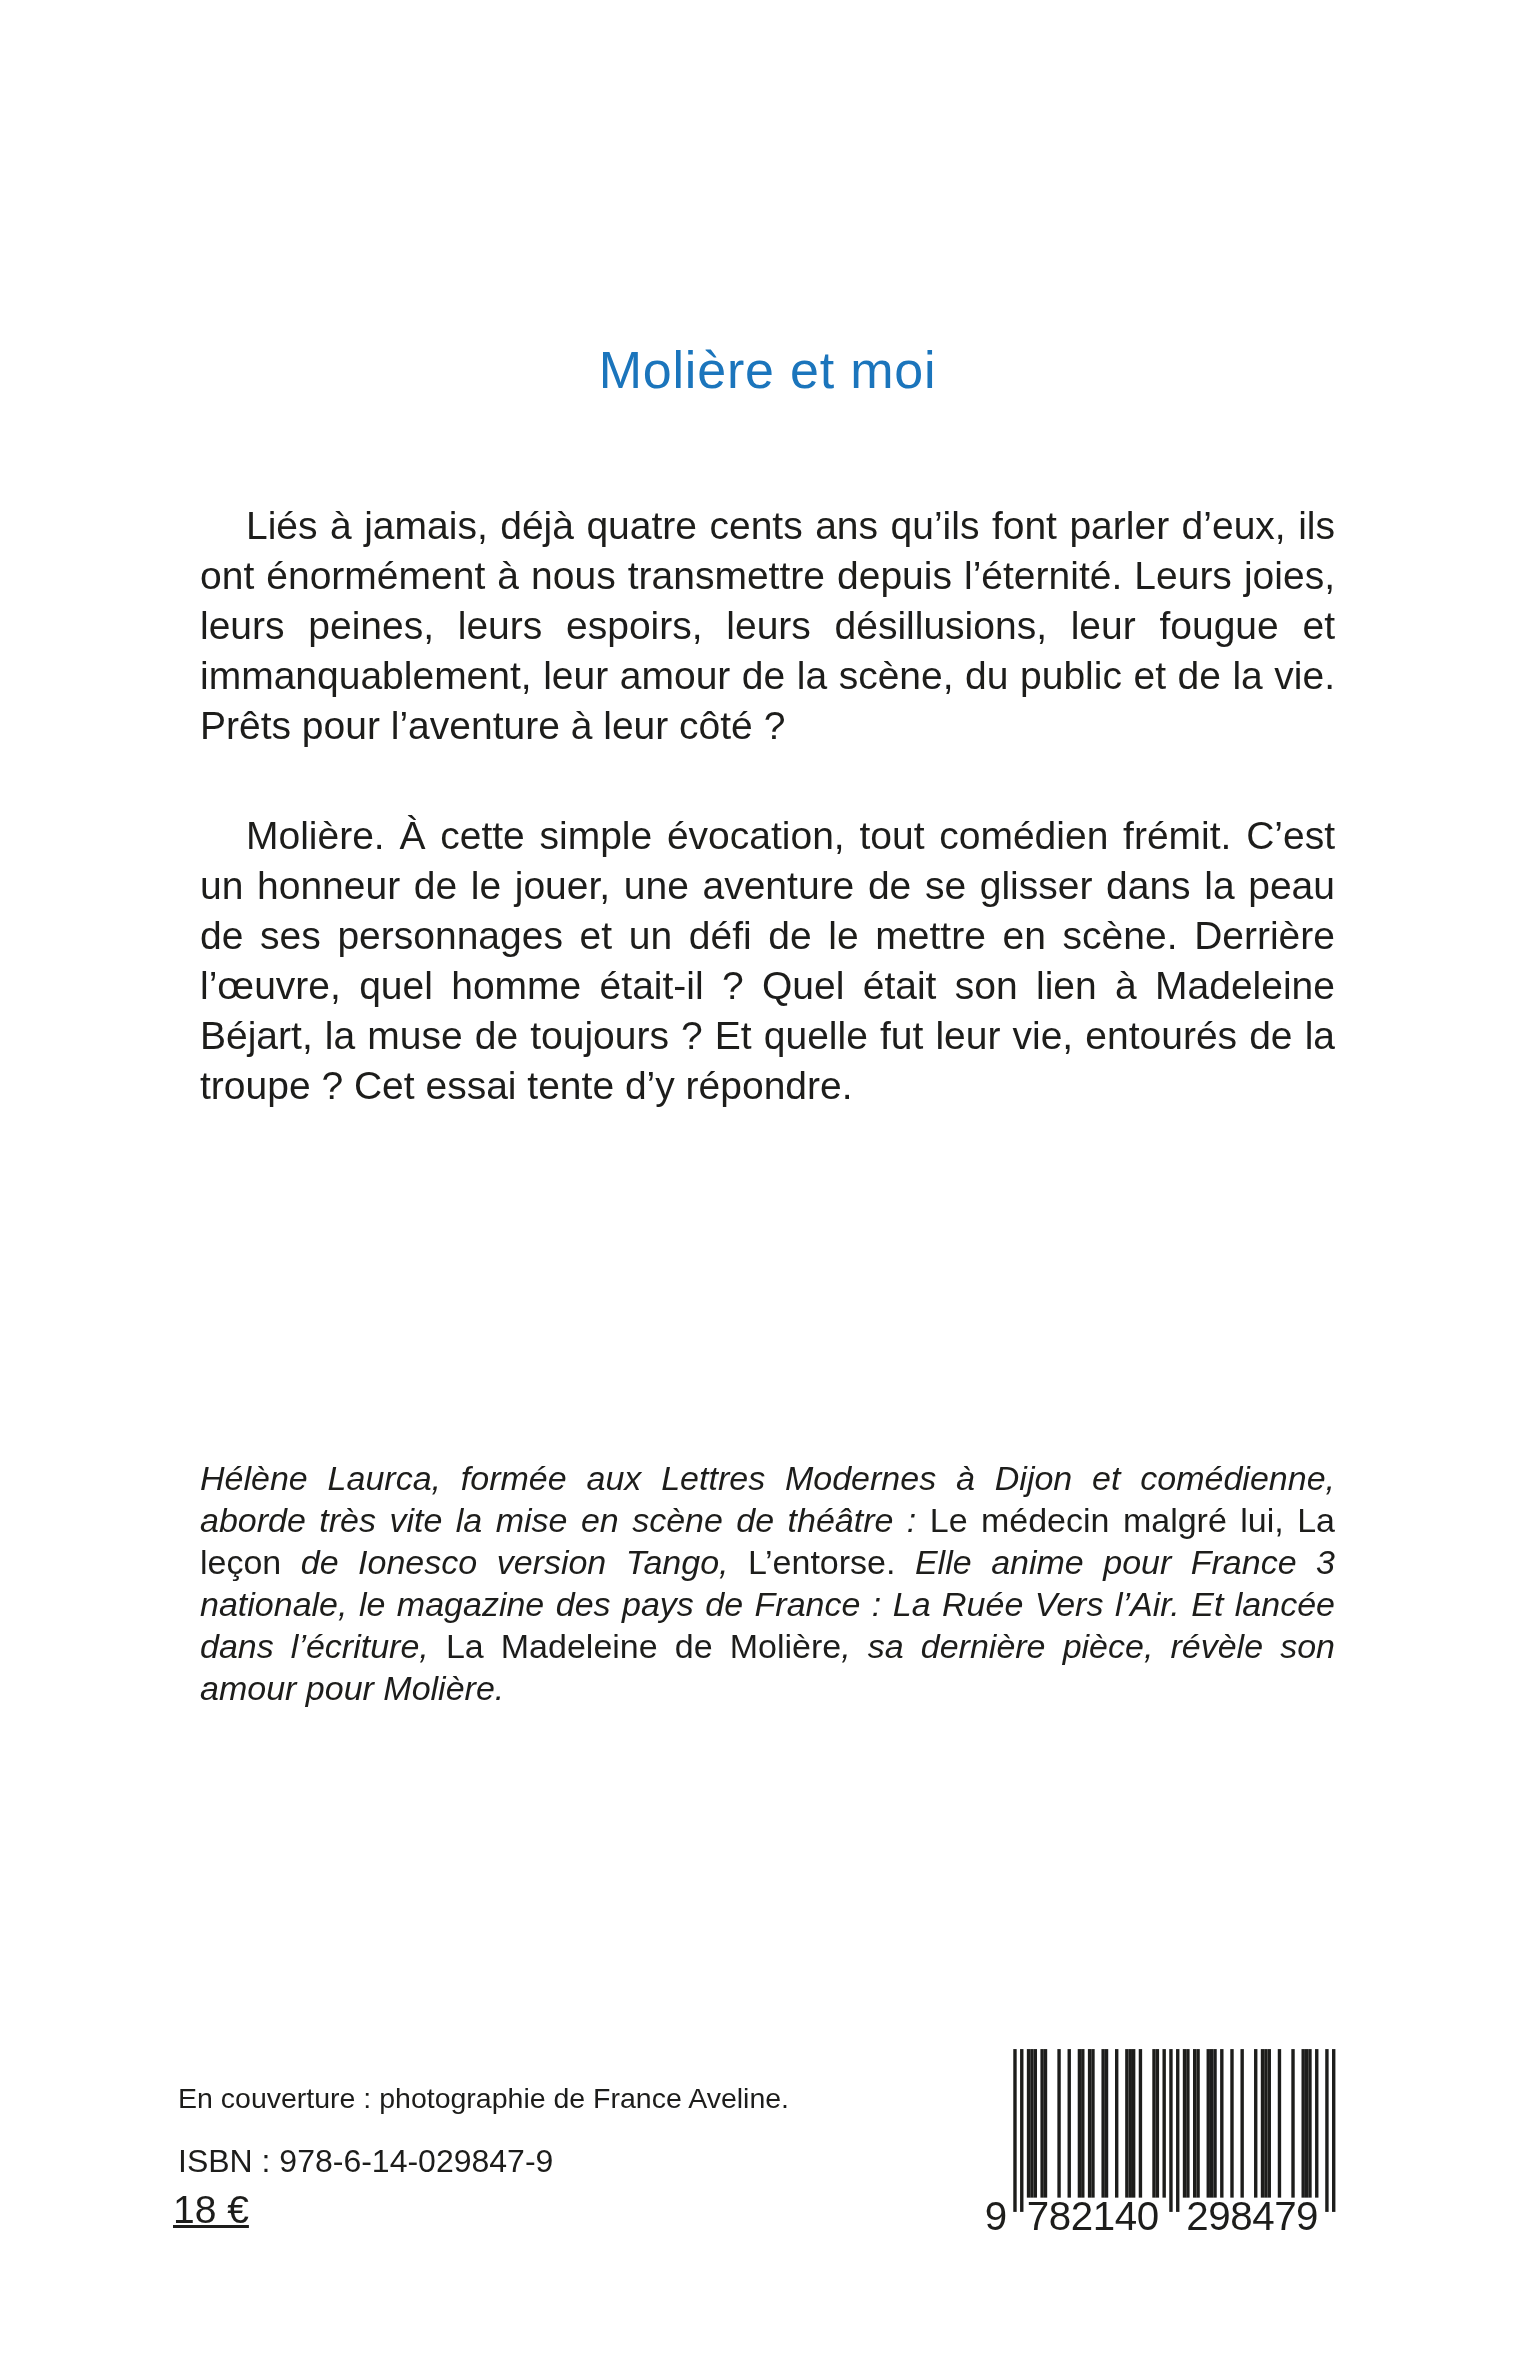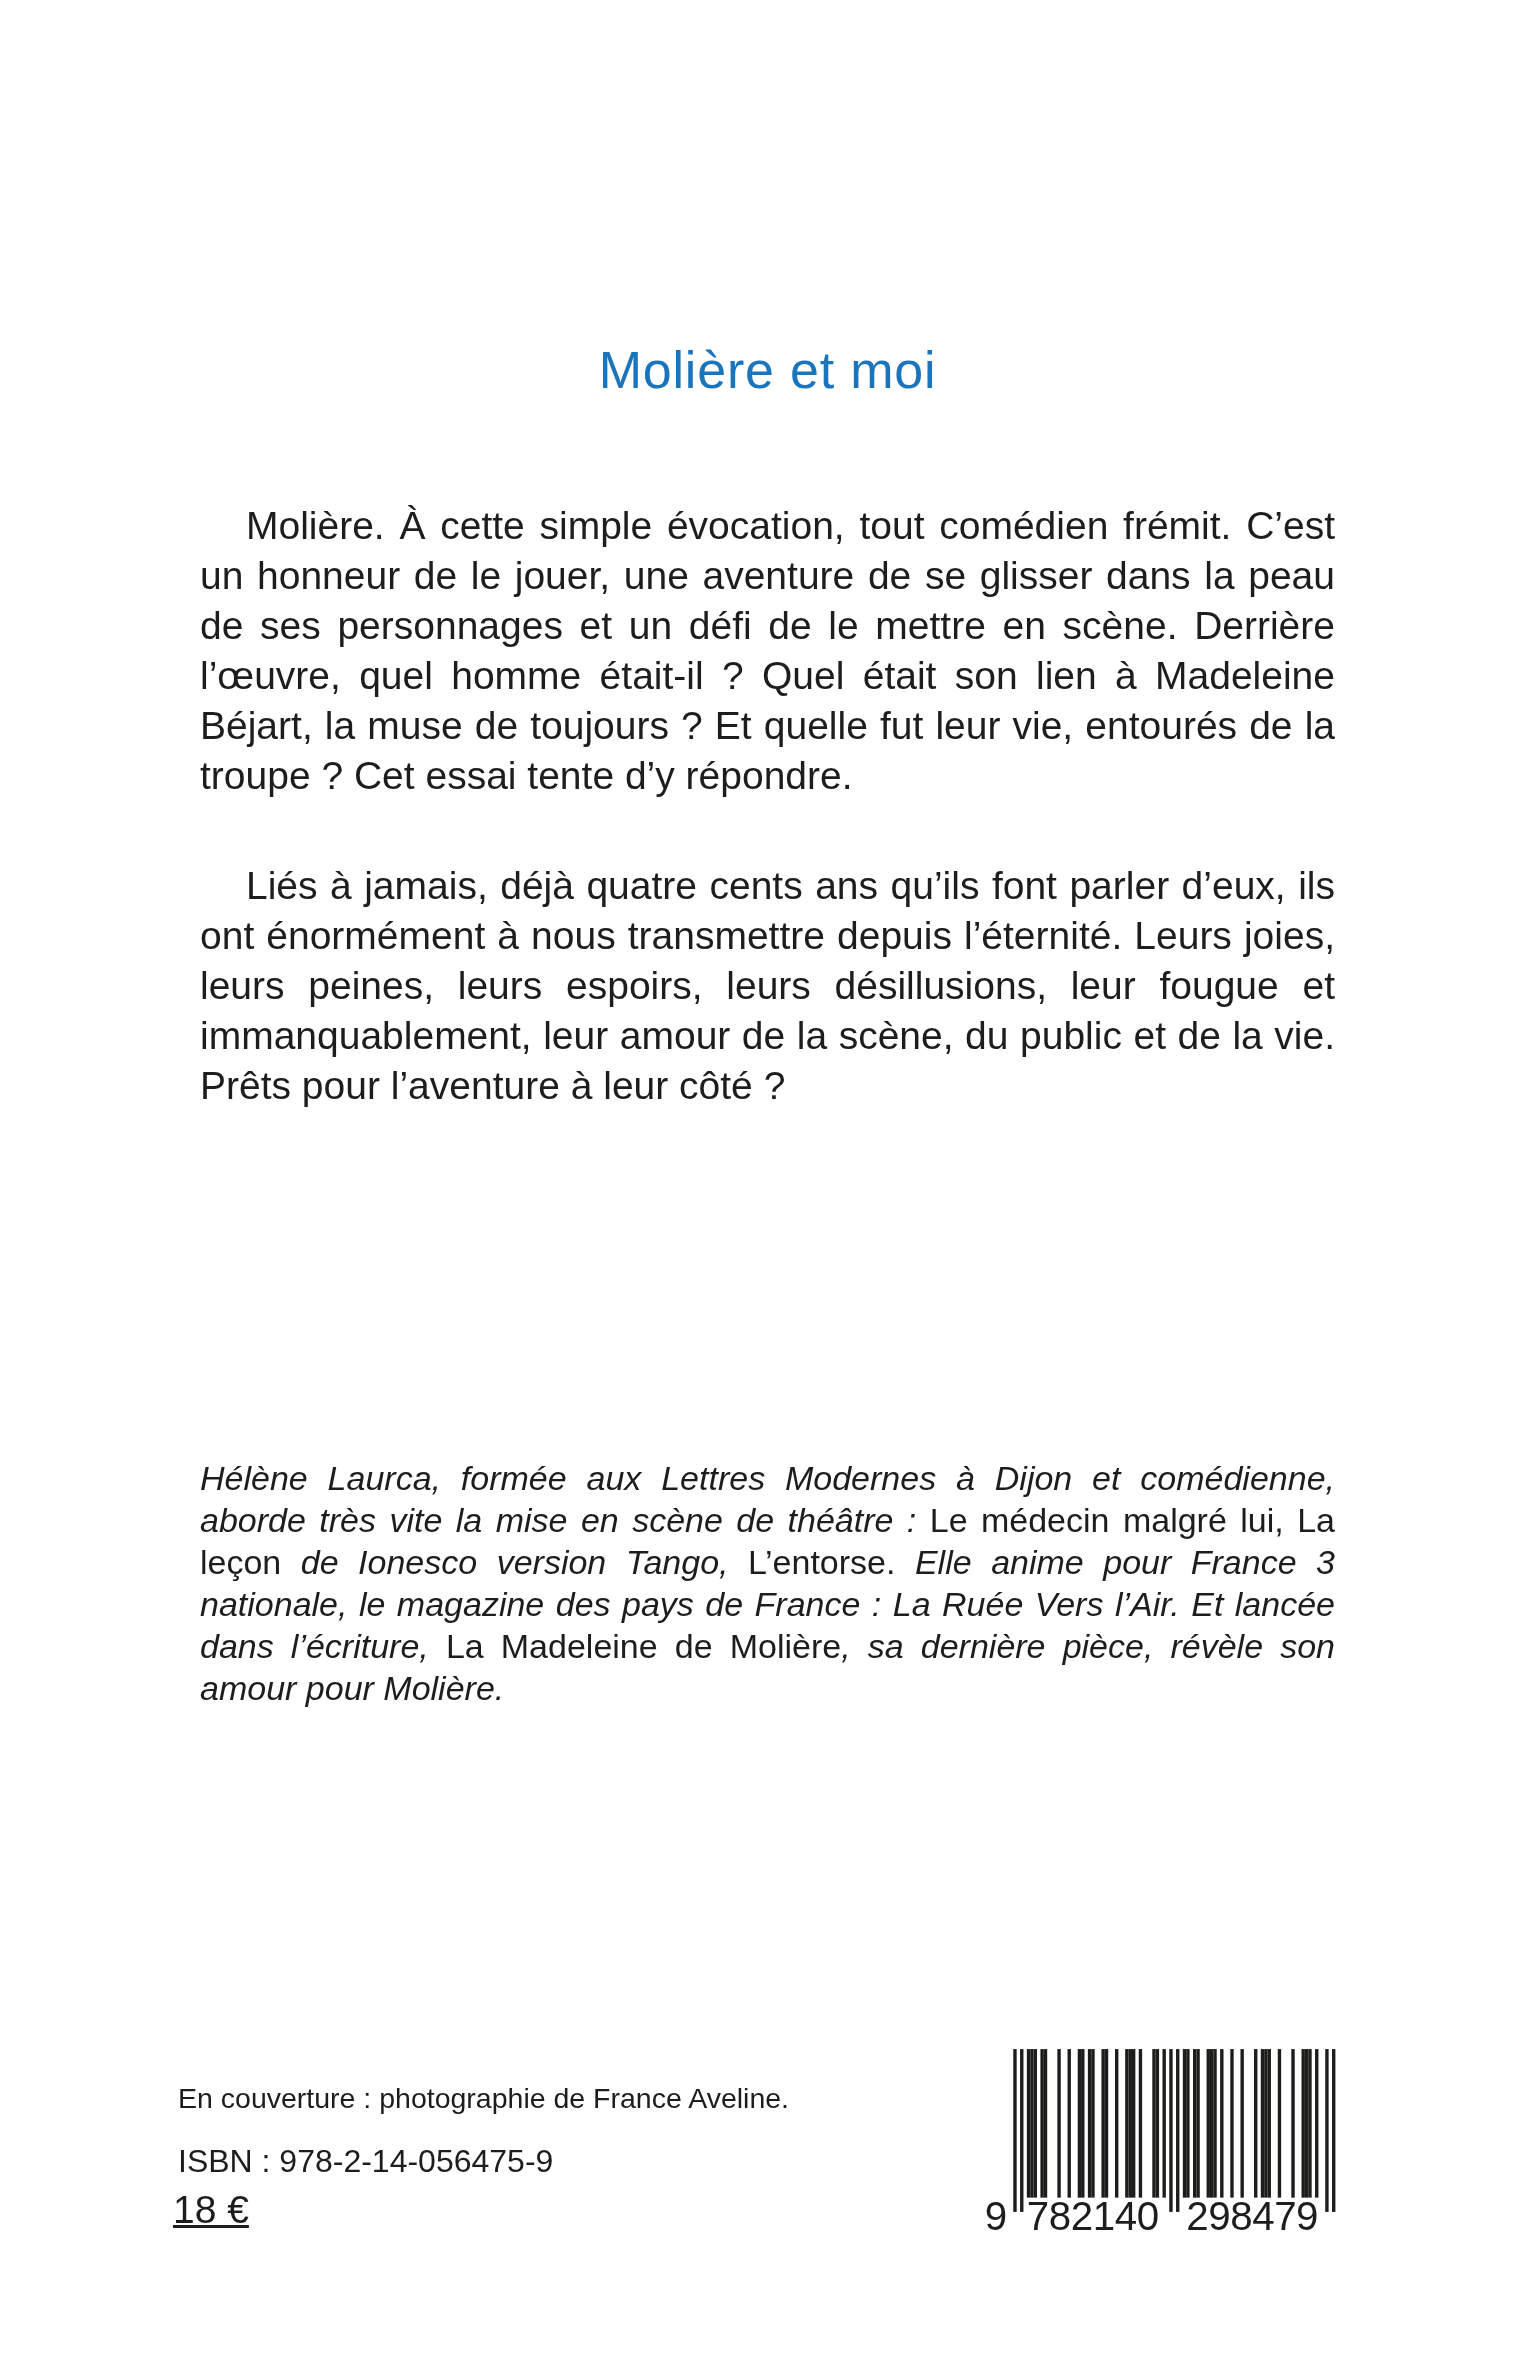--- a/index.html
+++ b/index.html
@@ -87,29 +87,29 @@
   .barcode svg { display: block; }
 </style>
 </head>
 <body>
 
 <div class="page">
 
   <div class="book-title">Molière et moi</div>
 
   <div class="synopsis">
+    <p>Liés à jamais, déjà quatre cents ans qu’ils font parler d’eux, ils ont énormément à nous transmettre depuis l’éternité. Leurs joies, leurs peines, leurs espoirs, leurs désillusions, leur fougue et immanquablement, leur amour de la scène, du public et de la vie. Prêts pour l’aventure à leur côté ?</p>
     <p>Molière. À cette simple évocation, tout comédien frémit. C’est un honneur de le jouer, une aventure de se glisser dans la peau de ses personnages et un défi de le mettre en scène. Derrière l’œuvre, quel homme était-il ? Quel était son lien à Madeleine Béjart, la muse de toujours ? Et quelle fut leur vie, entourés de la troupe ? Cet essai tente d’y répondre.</p>
-    <p>Liés à jamais, déjà quatre cents ans qu’ils font parler d’eux, ils ont énormément à nous transmettre depuis l’éternité. Leurs joies, leurs peines, leurs espoirs, leurs désillusions, leur fougue et immanquablement, leur amour de la scène, du public et de la vie. Prêts pour l’aventure à leur côté ?</p>
   </div>
 
   <div class="author-bio"><span class="seg-b">Hélène Laurca</span><span class="seg-i">, formée aux Lettres Modernes à Dijon et comédienne, aborde très vite la mise en scène de théâtre : </span><span class="seg-r">Le médecin malgré lui, La leçon </span><span class="seg-i">de Ionesco version Tango, </span><span class="seg-r">L’entorse. </span><span class="seg-i">Elle anime pour France 3 nationale, le magazine des pays de France : La Ruée Vers l’Air. Et lancée dans l’écriture, </span><span class="seg-r">La Madeleine de Molière</span><span class="seg-i">, sa dernière pièce, révèle son amour pour Molière.</span></div>
 
   <div class="cover-credit">En couverture : photographie de France Aveline.</div>
 
-  <div class="isbn-line">ISBN : 978-2-14-056475-9</div>
+  <div class="isbn-line">ISBN : 978-6-14-029847-9</div>
 
   <div class="price-line">18 €</div>
 
   <div class="barcode">
       <svg width="376" height="189" viewBox="0 0 448 225">
         <rect x="48.00" y="0" width="4.04" height="194" fill="#1d1d1b"></rect>
         <rect x="56.08" y="0" width="4.04" height="194" fill="#1d1d1b"></rect>
         <rect x="64.16" y="0" width="4.04" height="177" fill="#1d1d1b"></rect>
         <rect x="68.20" y="0" width="4.04" height="177" fill="#1d1d1b"></rect>
         <rect x="72.24" y="0" width="4.04" height="177" fill="#1d1d1b"></rect>

